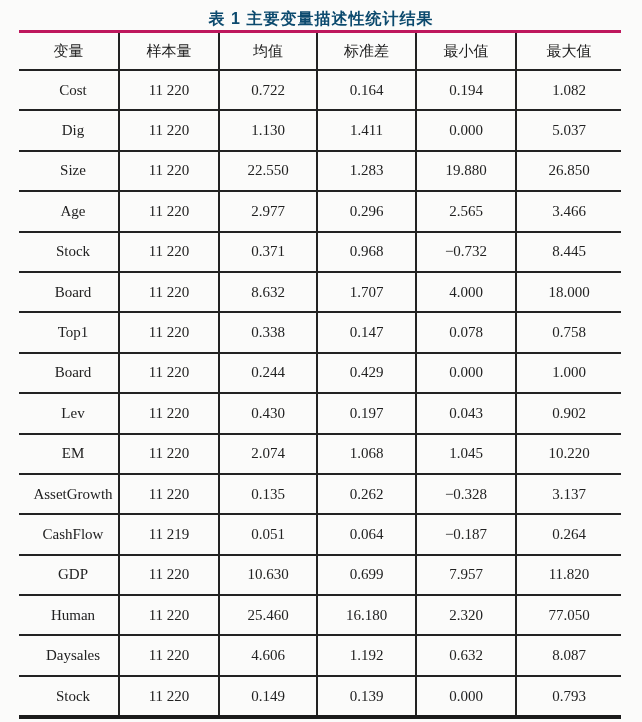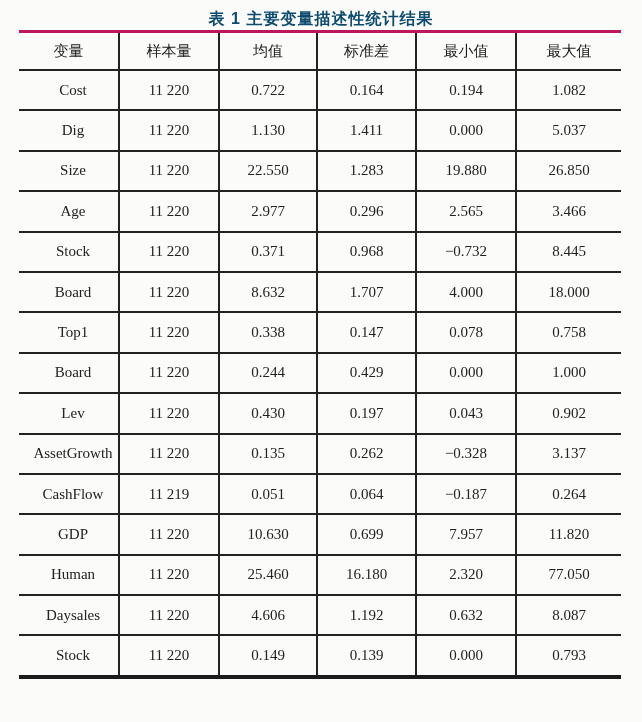--- a/index.html
+++ b/index.html
@@ -160,20 +160,28 @@
         </tr>
         <tr>
           <td class="var-cell">Lev</td>
           <td>11 220</td>
           <td>0.430</td>
           <td>0.197</td>
           <td>0.043</td>
           <td>0.902</td>
         </tr>
         <tr>
+          <td class="var-cell">EM</td>
+          <td>11 220</td>
+          <td>2.074</td>
+          <td>1.068</td>
+          <td>1.045</td>
+          <td>10.220</td>
+        </tr>
+        <tr>
           <td class="var-cell">AssetGrowth</td>
           <td>11 220</td>
           <td>0.135</td>
           <td>0.262</td>
           <td>−0.328</td>
           <td>3.137</td>
         </tr>
         <tr>
           <td class="var-cell">CashFlow</td>
           <td>11 219</td>

